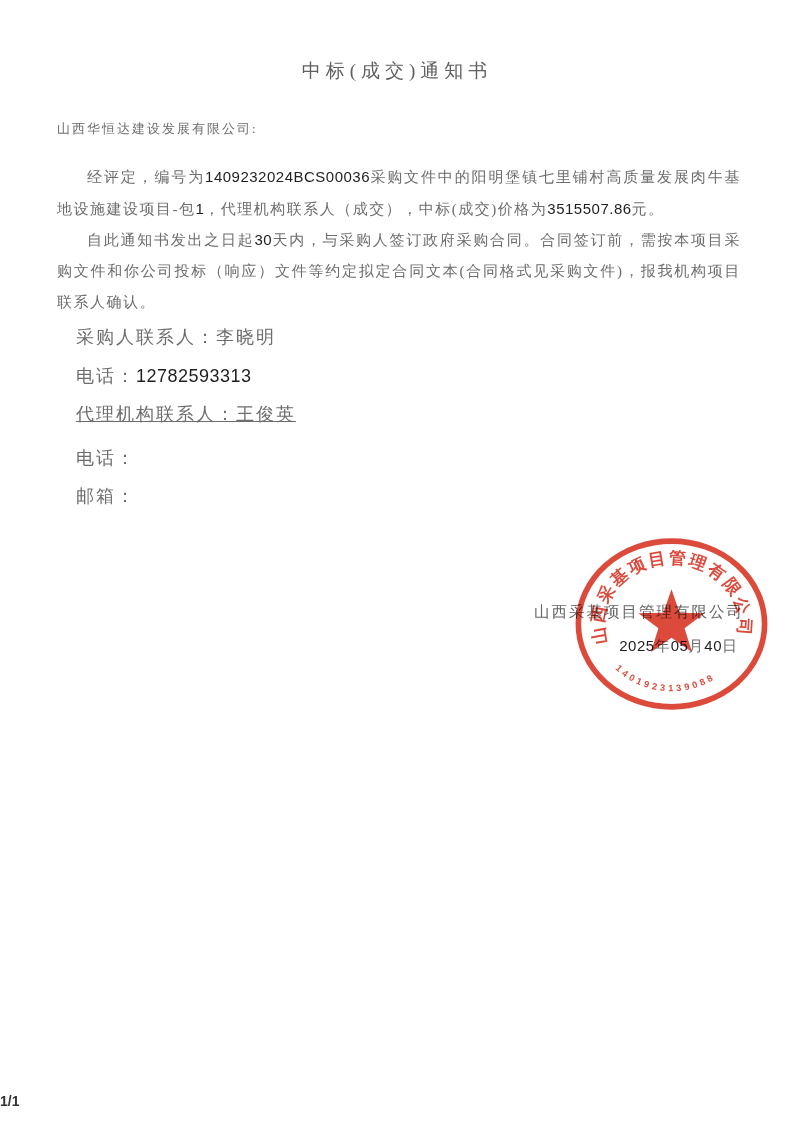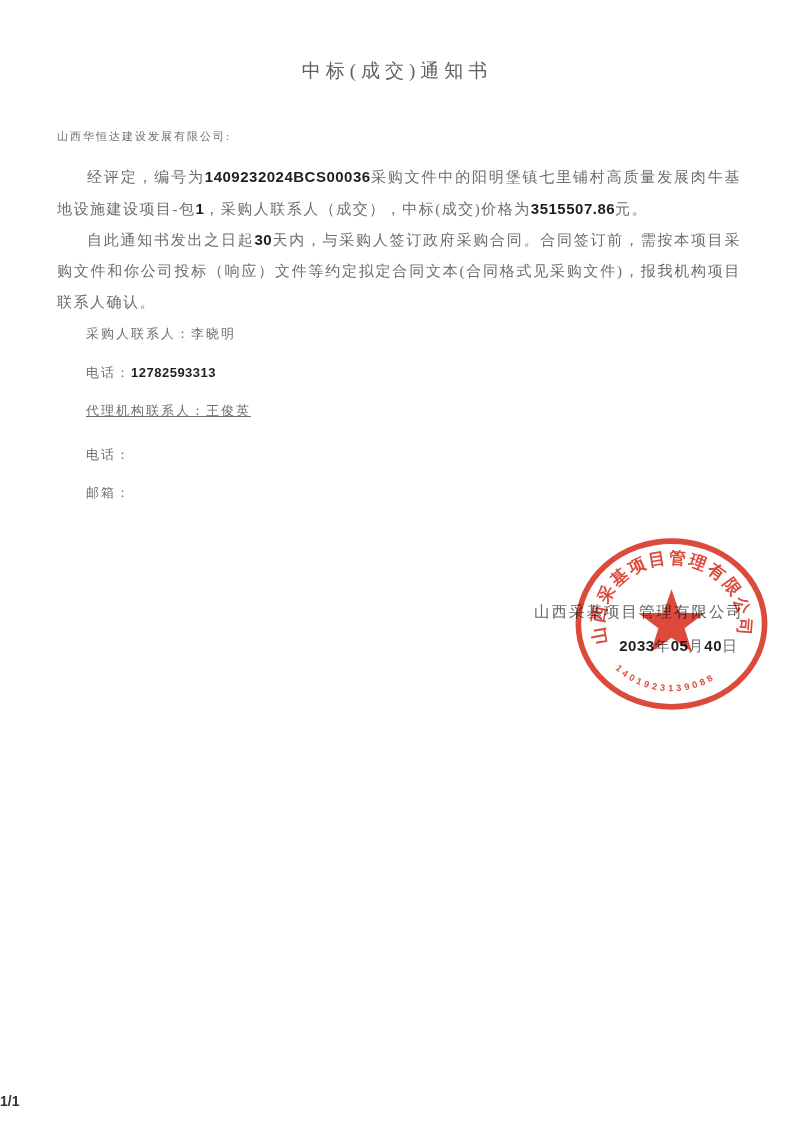--- a/index.html
+++ b/index.html
@@ -5,34 +5,34 @@
   html,body{margin:0;padding:0;background:#e8e8e8;}
   .page{
     position:relative;width:794px;height:1123px;margin:0 auto;background:#ffffff;
     font-family:"Liberation Serif","DejaVu Serif",serif;overflow:hidden;
   }
   .title{
     position:absolute;top:58px;left:0;width:100%;text-align:center;
     font-size:19px;color:#5f5f5f;letter-spacing:5px;font-weight:normal;
   }
   .recipient{
-    position:absolute;left:57px;top:129px;font-size:11px;color:#6d6d6d;letter-spacing:2px;
+    position:absolute;left:57px;top:120px;font-size:13px;color:#6d6d6d;letter-spacing:2px;
   }
   .para{
     position:absolute;left:57px;width:684px;font-size:15px;line-height:31px;
     color:#6d6d6d;text-align:justify;text-indent:2em;letter-spacing:1.5px;
   }
   .para1{top:161px;}
   .para2{top:224px;}
   .num{
     font-family:"Liberation Sans","DejaVu Sans",sans-serif;
-    font-weight:bold;color:#1f1f1f;letter-spacing:0.5px;
+    font-weight:normal;color:#1f1f1f;letter-spacing:0.5px;
   }
   .contact-line{
-    position:absolute;left:86px;font-size:13px;color:#6d6d6d;letter-spacing:2px;
+    position:absolute;left:76px;font-size:18px;color:#6d6d6d;letter-spacing:2px;
   }
   .cl-buyer{top:325px;}
   .cl-buyer-phone{top:364px;}
   .cl-agency{top:402px;text-decoration:underline;}
   .cl-agency-phone{top:446px;}
   .cl-agency-email{top:484px;}
   .sig-company{
     position:absolute;top:602px;right:50px;font-size:15.5px;color:#666666;letter-spacing:2px;
   }
   .sig-date{
@@ -50,37 +50,37 @@
 </style>
 </head>
 <body>
 
 <div class="page">
 
   <div class="title">中标(成交)通知书</div>
 
   <div class="recipient">山西华恒达建设发展有限公司:</div>
 
-  <div class="para para1"><span>经评定，编号为</span><span class="num">1409232024BCS00036</span><span>采购文件中的阳明堡镇七里铺村高质量发展肉牛基地设施建设项目-包</span><span class="num">1</span><span>，采购人联系人（成交），中标(成交)价格为</span><span class="num">3515507.86</span><span>元。</span></div>
+  <div class="para para1"><span>经评定，编号为</span><span class="num">1409232024BCS00036</span><span>采购文件中的阳明堡镇七里铺村高质量发展肉牛基地设施建设项目-包</span><span class="num">1</span><span>，代理机构联系人（成交），中标(成交)价格为</span><span class="num">3515507.86</span><span>元。</span></div>
 
   <div class="para para2"><span>自此通知书发出之日起</span><span class="num">30</span><span>天内，与采购人签订政府采购合同。合同签订前，需按本项目采购文件和你公司投标（响应）文件等约定拟定合同文本(合同格式见采购文件)，报我机构项目联系人确认。</span></div>
 
   <div class="contact-line cl-buyer"><span>采购人联系人：</span><span>李晓明</span></div>
 
   <div class="contact-line cl-buyer-phone"><span>电话：</span><span class="num">12782593313</span></div>
 
   <div class="contact-line cl-agency"><span>代理机构联系人：</span><span>王俊英</span></div>
 
   <div class="contact-line cl-agency-phone"><span>电话：</span><span class="num"></span></div>
 
   <div class="contact-line cl-agency-email"><span>邮箱：</span><span></span></div>
 
   <div class="sig-company">山西采基项目管理有限公司</div>
 
-  <div class="sig-date"><span class="num">2033</span><span>年</span><span class="num">05</span><span>月</span><span class="num">40</span><span>日</span></div>
+  <div class="sig-date"><span class="num">2025</span><span>年</span><span class="num">05</span><span>月</span><span class="num">40</span><span>日</span></div>
 
   <svg class="seal" viewBox="0 0 195 172" xmlns="http://www.w3.org/2000/svg">
     <defs>
       <path id="ringTextPath" d="M 35.0 104.2 A 66 59 0 1 1 159.0 104.2" fill="none"></path>
       <path id="numberPath" d="M 36.6 121.9 A 74 66 0 0 0 157.4 121.9" fill="none"></path>
     </defs>
     <ellipse cx="97" cy="84" rx="91" ry="81" fill="none" stroke="#d93a2b" stroke-width="5.5"></ellipse>
     <polygon points="97,50 89.1,73.1 64.7,73.5 84.2,88.2 77,111.5 97,97.5 117,111.5 109.8,88.2 129.3,73.5 104.9,73.1" fill="#d93a2b"></polygon>
     <text font-size="16.5" fill="#d93a2b" font-family="Liberation Serif, DejaVu Serif, serif" font-weight="bold" letter-spacing="2.5">
       <textPath href="#ringTextPath" startOffset="2">山西采基项目管理有限公司</textPath>

